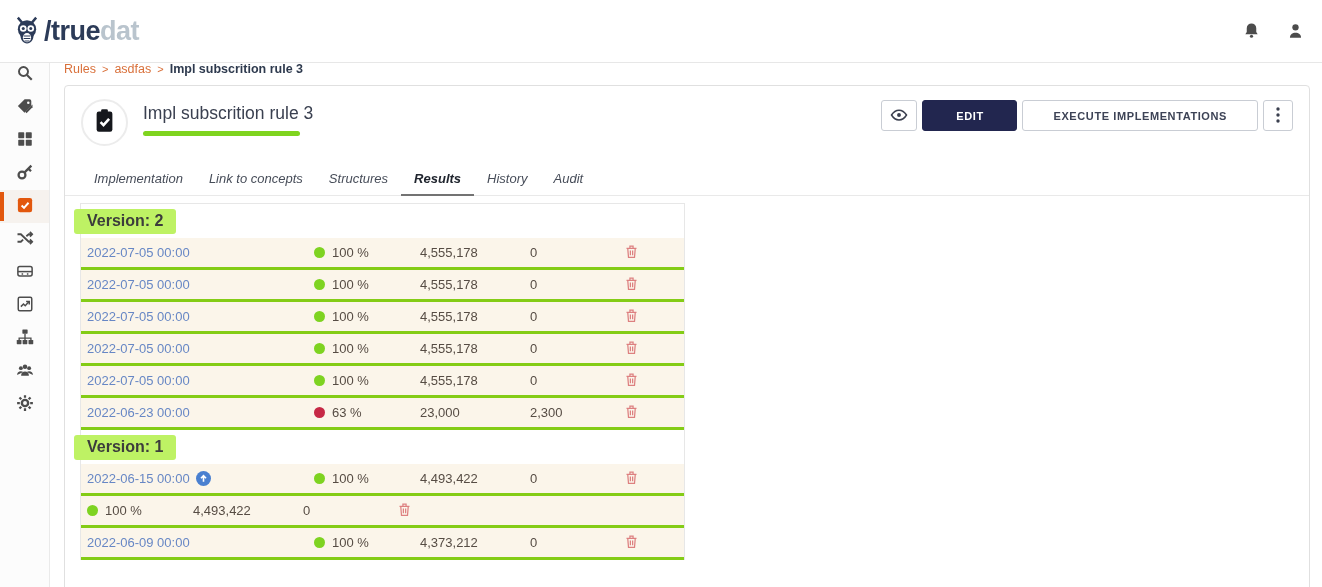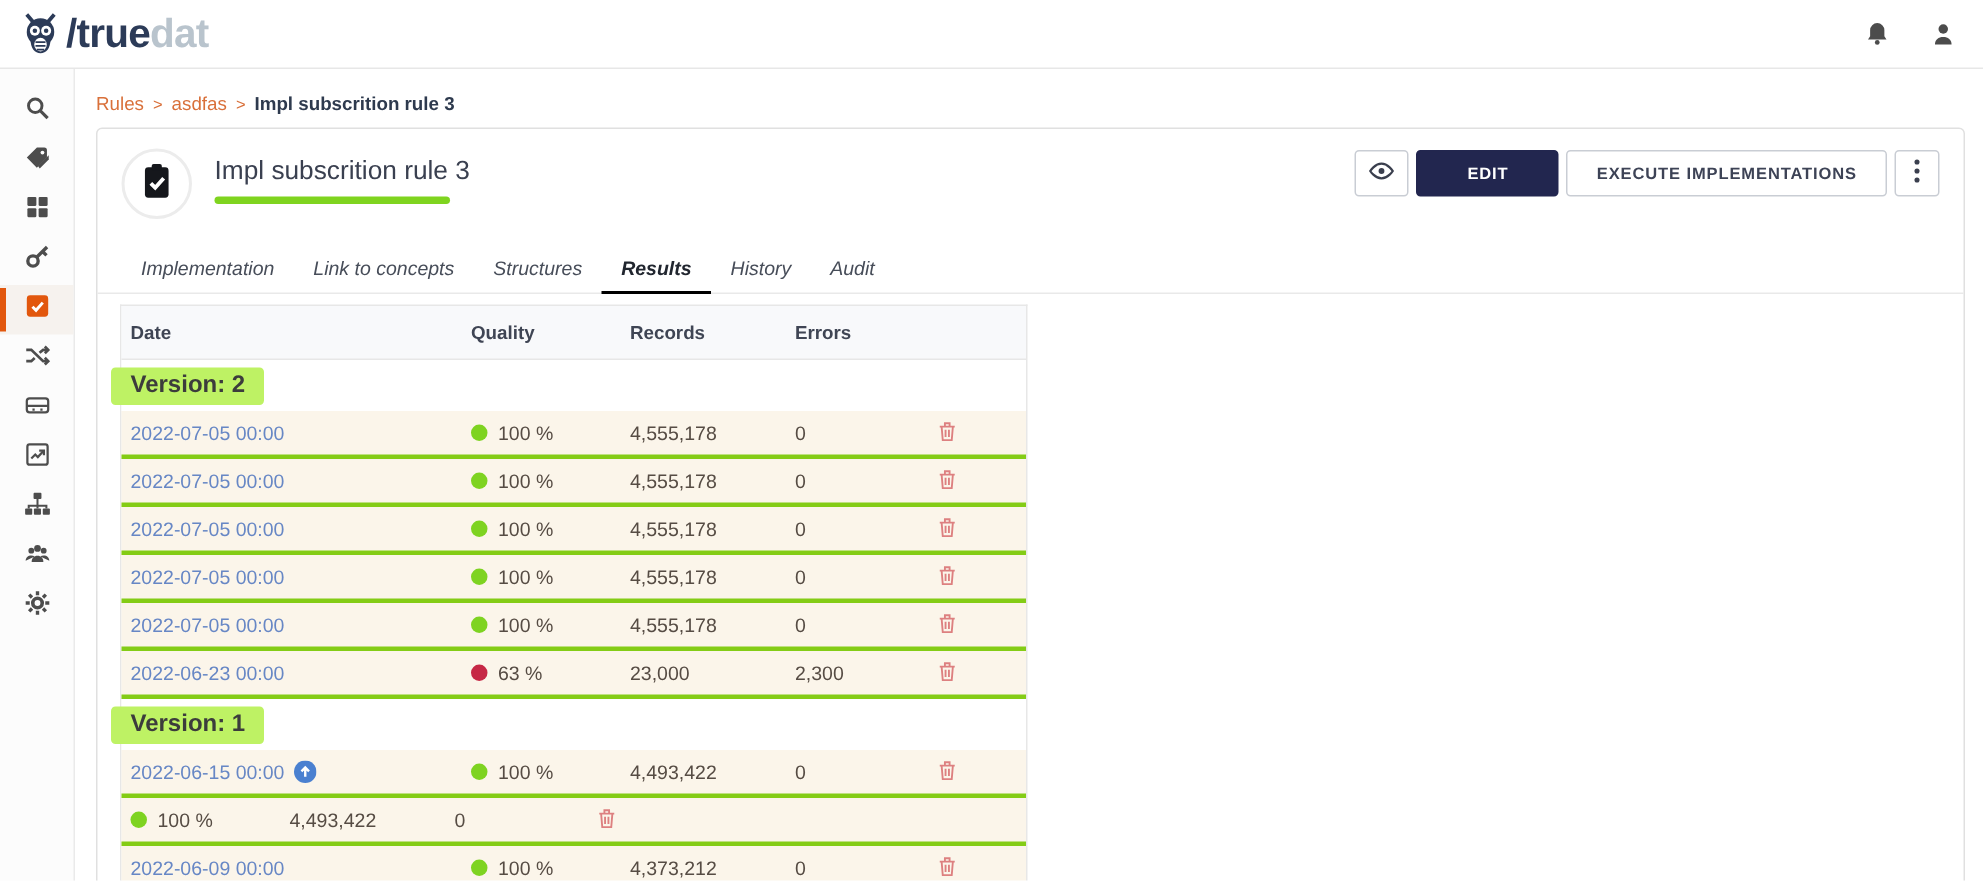--- a/index.html
+++ b/index.html
@@ -1,20 +1,20 @@
 <!DOCTYPE html>
 <html><head>
 <meta charset="utf-8">
 <style>
   * { margin:0; padding:0; box-sizing:border-box; }
   html,body { width:1322px; height:587px; overflow:hidden; background:#fff;
               font-family:"Liberation Sans", sans-serif; color:#3d4356; }
 
   
-  .topbar { position:absolute; left:0; top:0; width:1322px; height:46px;
+  .topbar { position:absolute; left:0; top:0; width:1322px; height:63px;
             background:#fff; border-bottom:1px solid #e7e7e7; display:flex;
             align-items:center; z-index:20; }
   .logo { display:flex; align-items:center; margin-left:12px; cursor:pointer; }
   .logo svg { display:block; }
   .logo-text { font-size:27px; font-weight:bold; letter-spacing:-0.5px; margin-left:2px; }
   .logo-true { color:#2c3b58; }
   .logo-dat  { color:#b9c4cd; }
   .topbar-right { margin-left:auto; display:flex; align-items:center; gap:24px;
                   margin-right:16px; }
   .topbar-icon { width:20px; height:20px; cursor:pointer; }
@@ -46,27 +46,27 @@
   .rule-title { font-size:17.5px; color:#3a4050; }
   .title-underline { height:5px; width:157px; background:#7fd41f; border-radius:3px; margin-top:7px; }
 
   .actions { margin-left:auto; display:flex; gap:5px; margin-top:1px; }
   .btn { height:31px; border-radius:3px; border:1px solid #c9cdd4; background:#fff;
          display:flex; align-items:center; justify-content:center; cursor:pointer;
          font-size:11px; font-weight:bold; letter-spacing:0.6px; color:#3d4356;
          font-family:"Liberation Sans", sans-serif; }
   .btn-icon { width:36px; }
   .btn-primary { background:#22264f; border-color:#22264f; color:#fff; width:95px; }
-  .btn-execute { padding:0 19px; }
+  .btn-execute { padding:0 30px; }
   .btn-kebab { width:30px; }
 
   
   .tabs { display:flex; padding:0 16px; margin-top:10px; border-bottom:1px solid #e9e9e9; }
   .tab { padding:9px 13px 8px; font-size:13px; color:#474d59; cursor:pointer;font-style:italic; }
-  .tab.active { font-weight:bold; color:#21262f; border-bottom:2px solid #000000; margin-bottom:-1px; }
+  .tab.active { font-weight:bold; color:#21262f; border-bottom:2px solid #737373; margin-bottom:-1px; }
 
   
   .table-wrap { margin:7px 0 0 15px; width:605px; border-left:1px solid #e7e7e7;
                 border-right:1px solid #e7e7e7; border-top:1px solid #e7e7e7; font-size:13px; }
   .trow { display:flex; align-items:center; }
   .thead { background:#f8f9fb; border-bottom:1px solid #e7e7e7; height:36px;
            font-weight:bold; font-size:12.5px; color:#3f4554; }
   .cell { padding-left:6px; }
   .col-date { width:227px; }
   .col-quality { width:106px; display:flex; align-items:center; }
@@ -257,27 +257,20 @@
     <div class="tabs">
         <div class="tab">Implementation</div>
         <div class="tab">Link to concepts</div>
         <div class="tab">Structures</div>
         <div class="tab active">Results</div>
         <div class="tab">History</div>
         <div class="tab">Audit</div>
       </div>
 
     <div class="table-wrap">
-      <div class="trow thead">
-          <div class="cell col-date">Date</div>
-          <div class="cell col-quality">Quality</div>
-          <div class="cell col-records">Records</div>
-          <div class="cell col-errors">Errors</div>
-          <div class="col-actions"></div>
-        </div>
       <div>
           <div class="version-row">
             <span class="version-badge">Version: 2</span>
           </div>
           <div class="trow data-row">
             <div class="cell col-date"><a class="date-link">2022-07-05 00:00</a></div>
             <div class="cell col-quality">
               <span class="q-dot q-good"></span>
               <span>100 %</span>
             </div>

